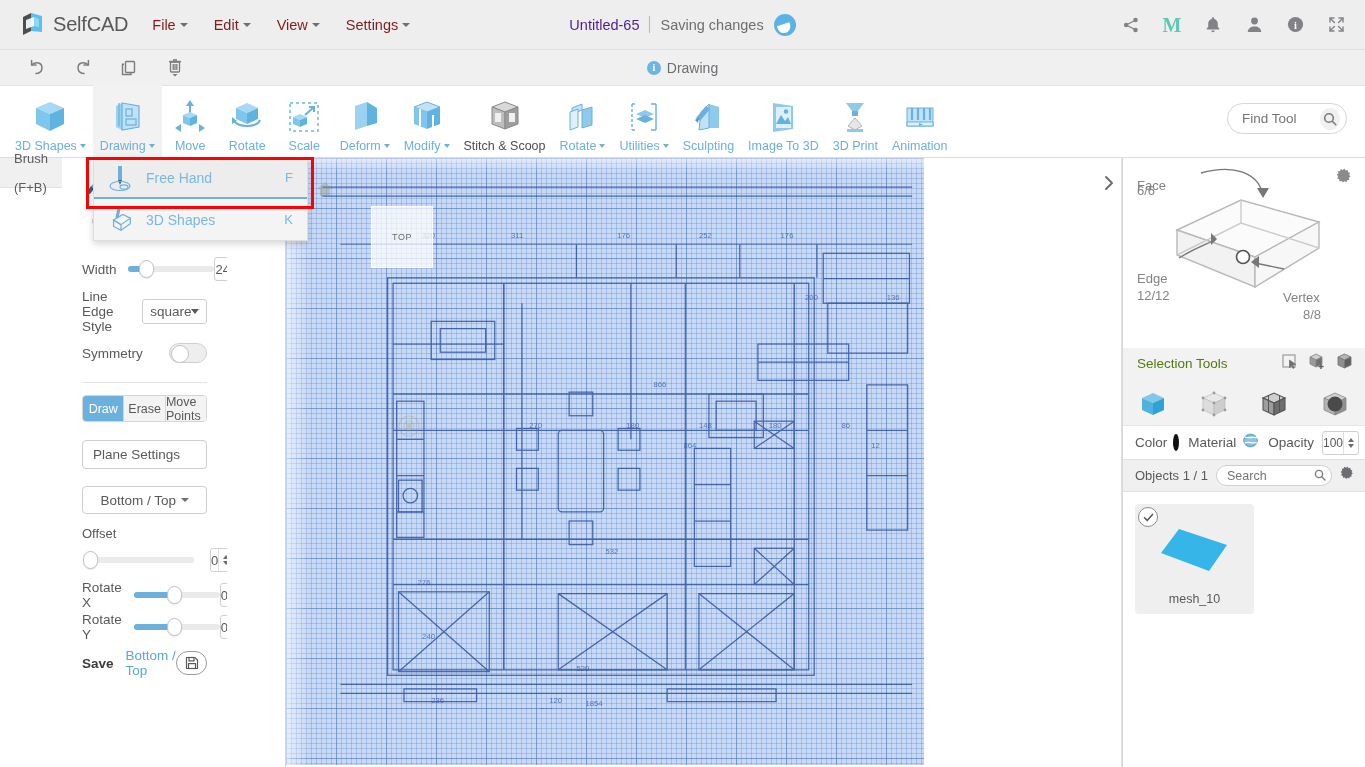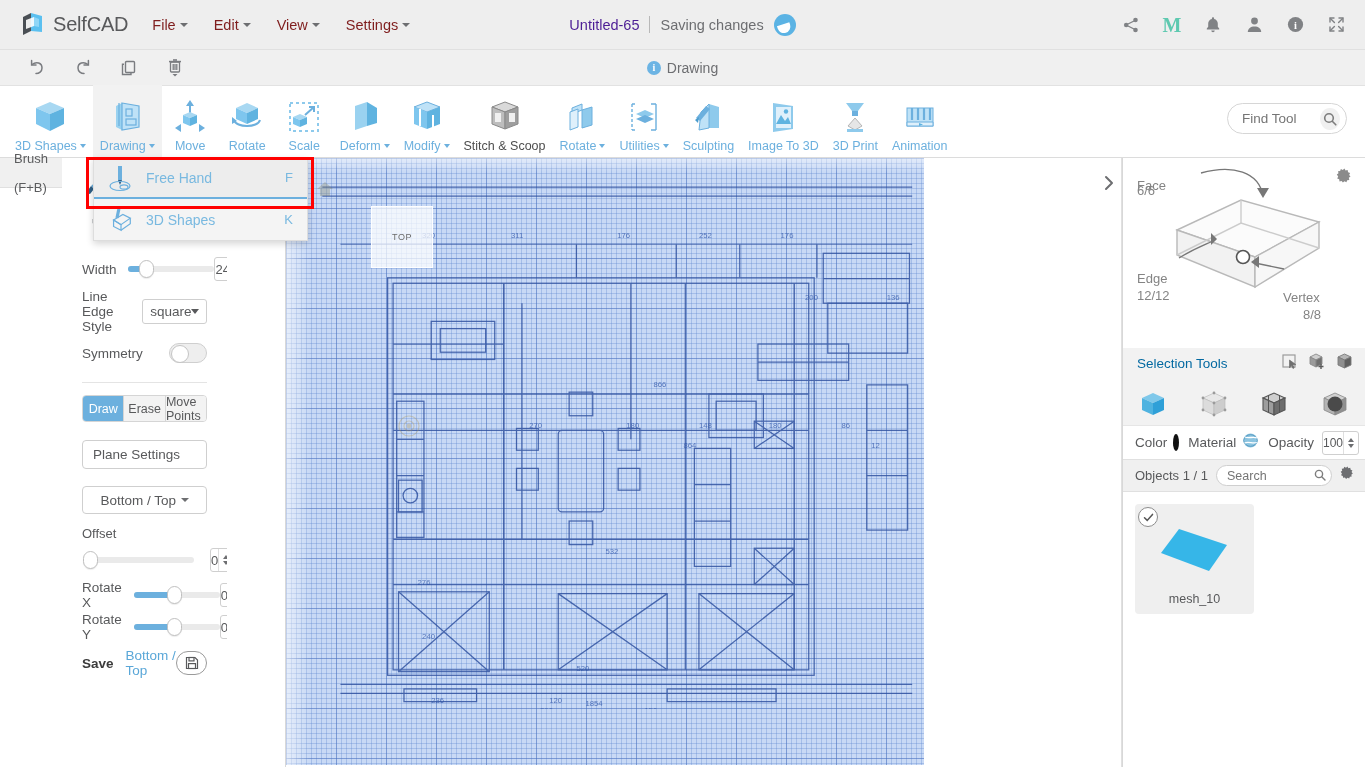--- a/index.html
+++ b/index.html
@@ -203,21 +203,21 @@
     display: flex; align-items: center; justify-content: center; cursor: pointer; color: #6d6e71; z-index: 5;
   }
   .canvas-divider { position: absolute; right: 0; top: 0; bottom: 0; width: 1px; background: #e0e0e0; }
 
   
   .rightpanel { width: 243px; flex: 0 0 243px; background: #fff; border-left: 1px solid #d8d8d8; display: flex; flex-direction: column; }
   .rp-top { padding: 8px 12px 2px 12px; position: relative; height: 190px; }
   .gear { position: absolute; right: 12px; top: 10px; cursor: pointer; color: #8b8b8b; }
   .rp-lbl { position: absolute; font-size: 13px; color: #848484; line-height: 16px; }
   .sel-tools-row { display: flex; align-items: center; padding: 4px 12px 8px 14px; background: #f2f2f2; height: 34px; }
-  .sel-tools-row .t { font-size: 13.5px; color: #0369a1; }
+  .sel-tools-row .t { font-size: 13.5px; color: #4d7c0f; }
   .sel-tools-row .icons { margin-left: auto; display: flex; gap: 10px; align-items: center; }
   .mode-row { display: flex; align-items: center; justify-content: space-around; height: 44px; border-bottom: 1px solid #e6e6e6; background: #f2f2f2;}
   .mode-btn { width: 34px; height: 34px; display: flex; align-items: center; justify-content: center; cursor: pointer; }
   .cmo-row { display: flex; align-items: center; height: 34px; padding: 0 6px 0 12px; gap: 6px; border-bottom: 1px solid #e0e0e0; }
   .cmo-row .lbl { font-size: 13.5px; color: #58595b; }
   .color-swatch { width: 17px; height: 17px; border-radius: 50%; background: #111; }
   .objects-bar { height: 32px; background: #f0f0f0; display: flex; align-items: center; padding: 0 10px 0 12px; gap: 8px; border-bottom: 1px solid #e0e0e0; }
   .objects-bar .cnt { font-size: 13px; color: #58595b; white-space: nowrap; }
   .searchbox { flex: 1; height: 21px; border: 1px solid #cfcfcf; border-radius: 11px; background: #fff; display: flex; align-items: center; padding: 0 5px 0 10px; }
   .searchbox input { border: none; outline: none; font-size: 12.5px; color: #8d8d8d; width: 100%; font-family: "Liberation Sans", sans-serif; background: transparent; }

